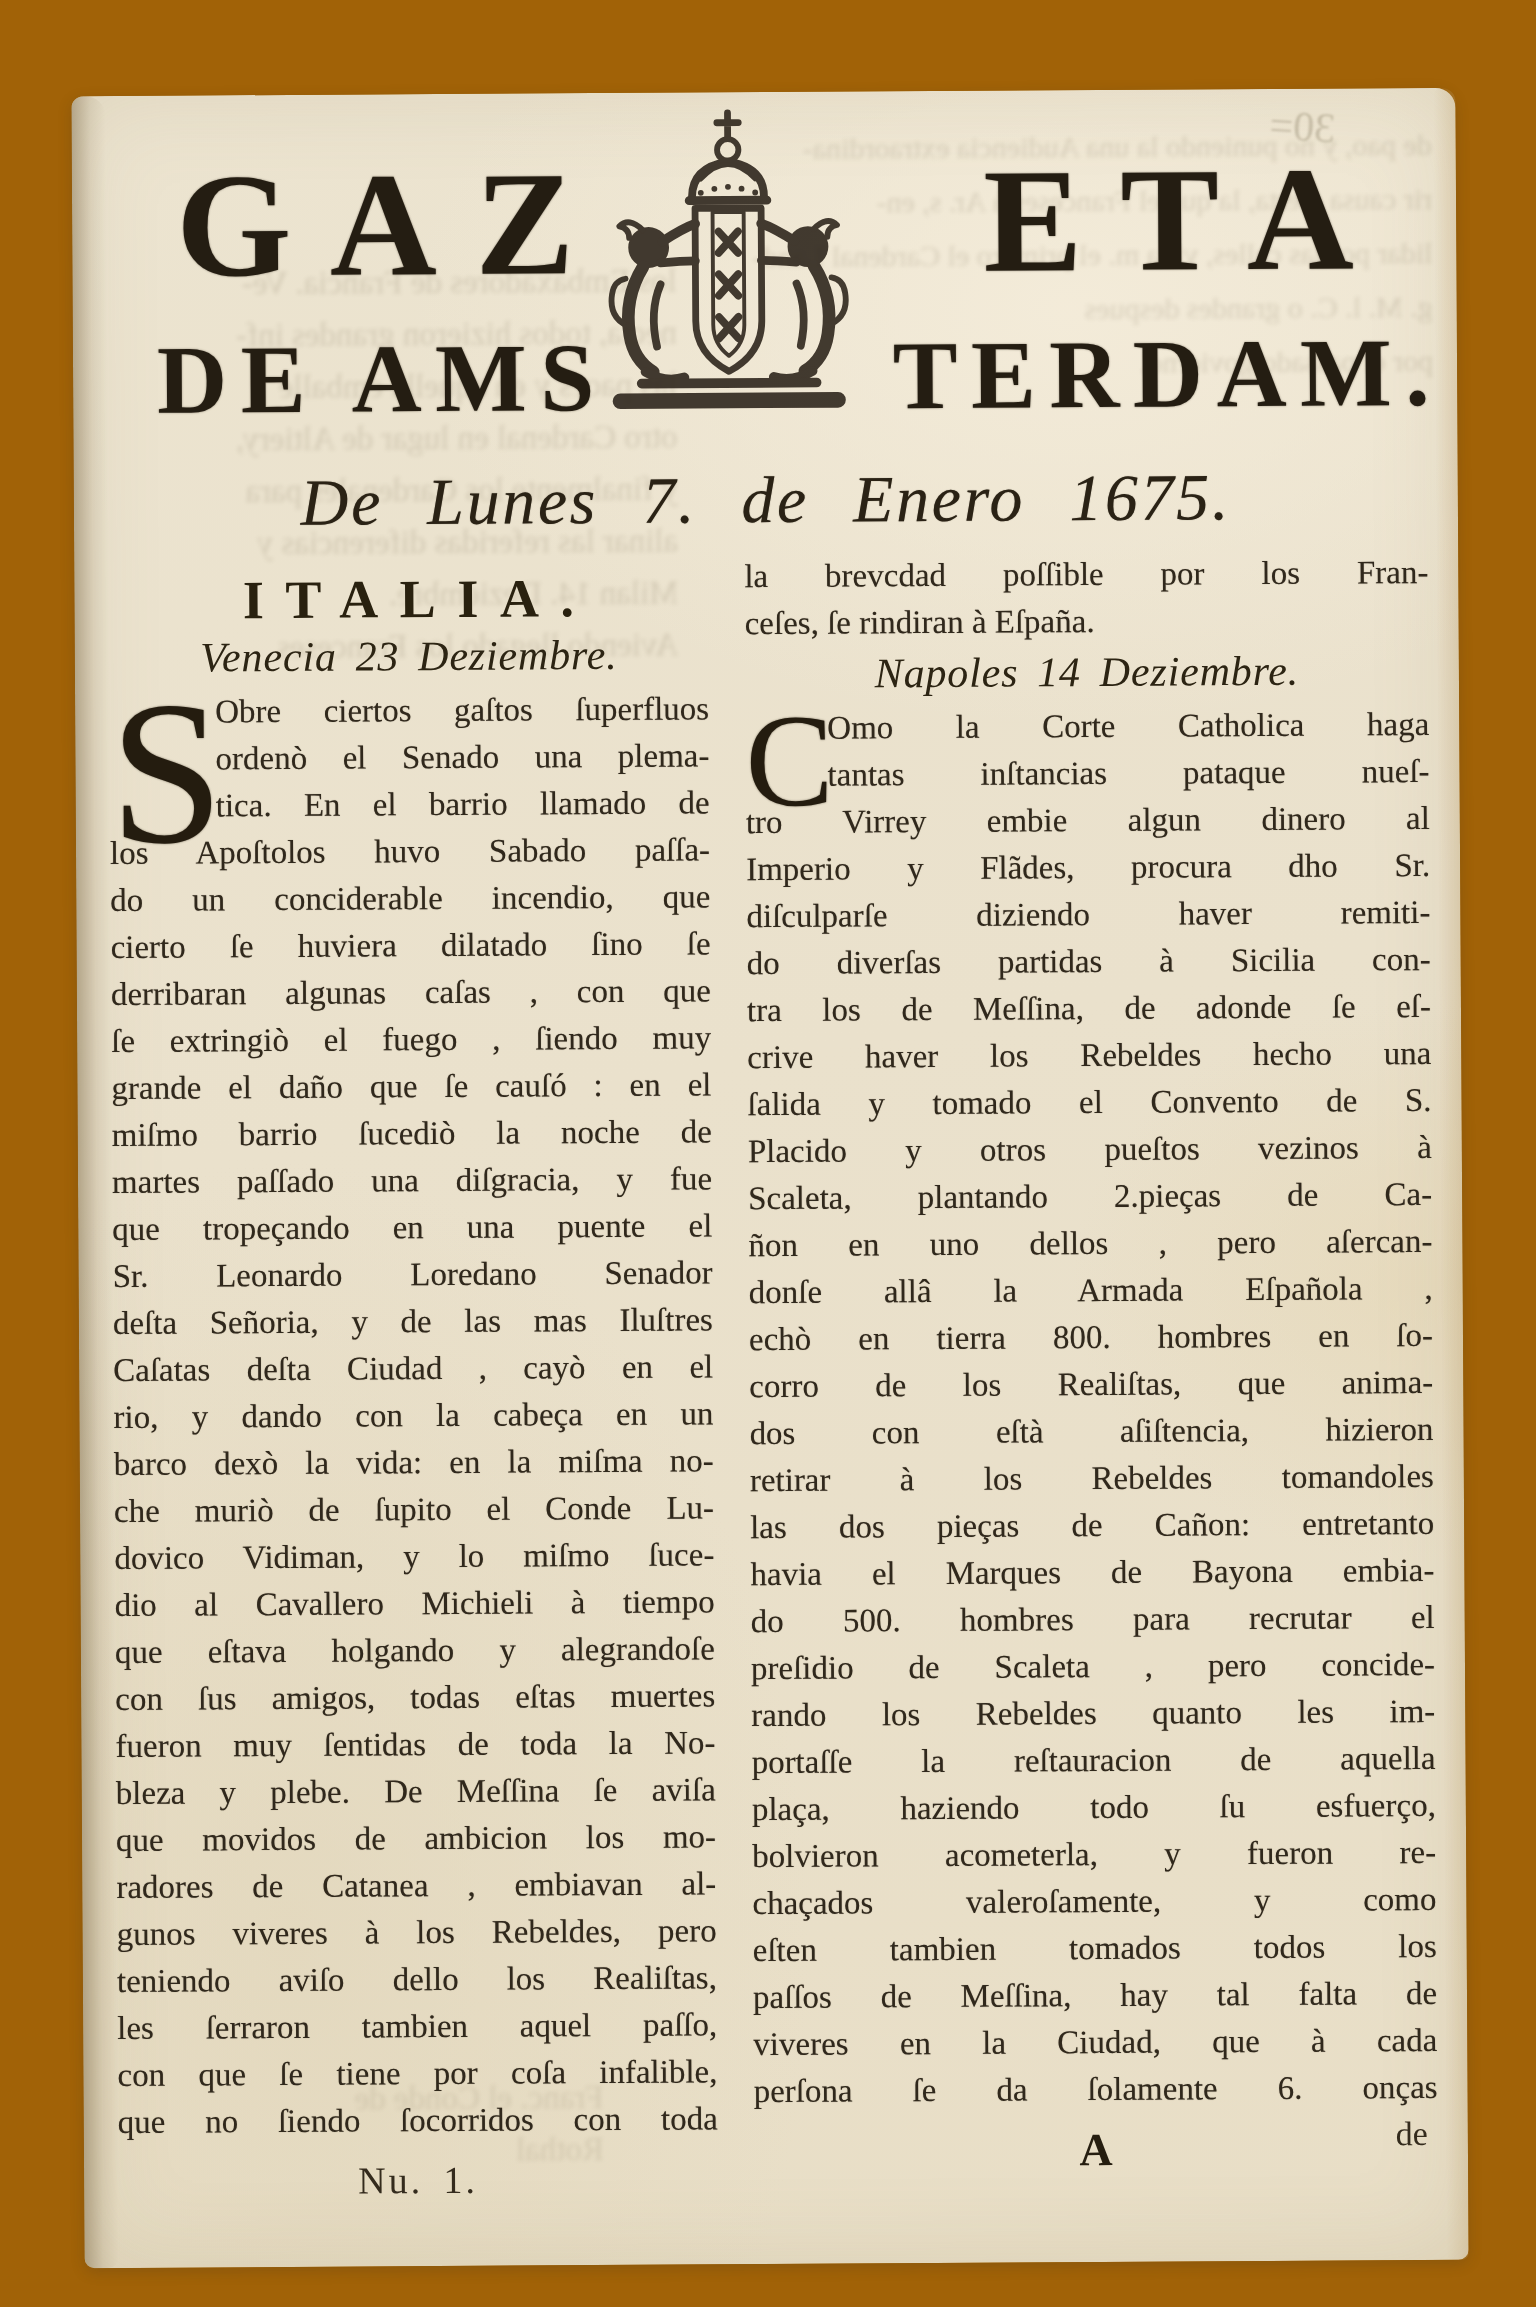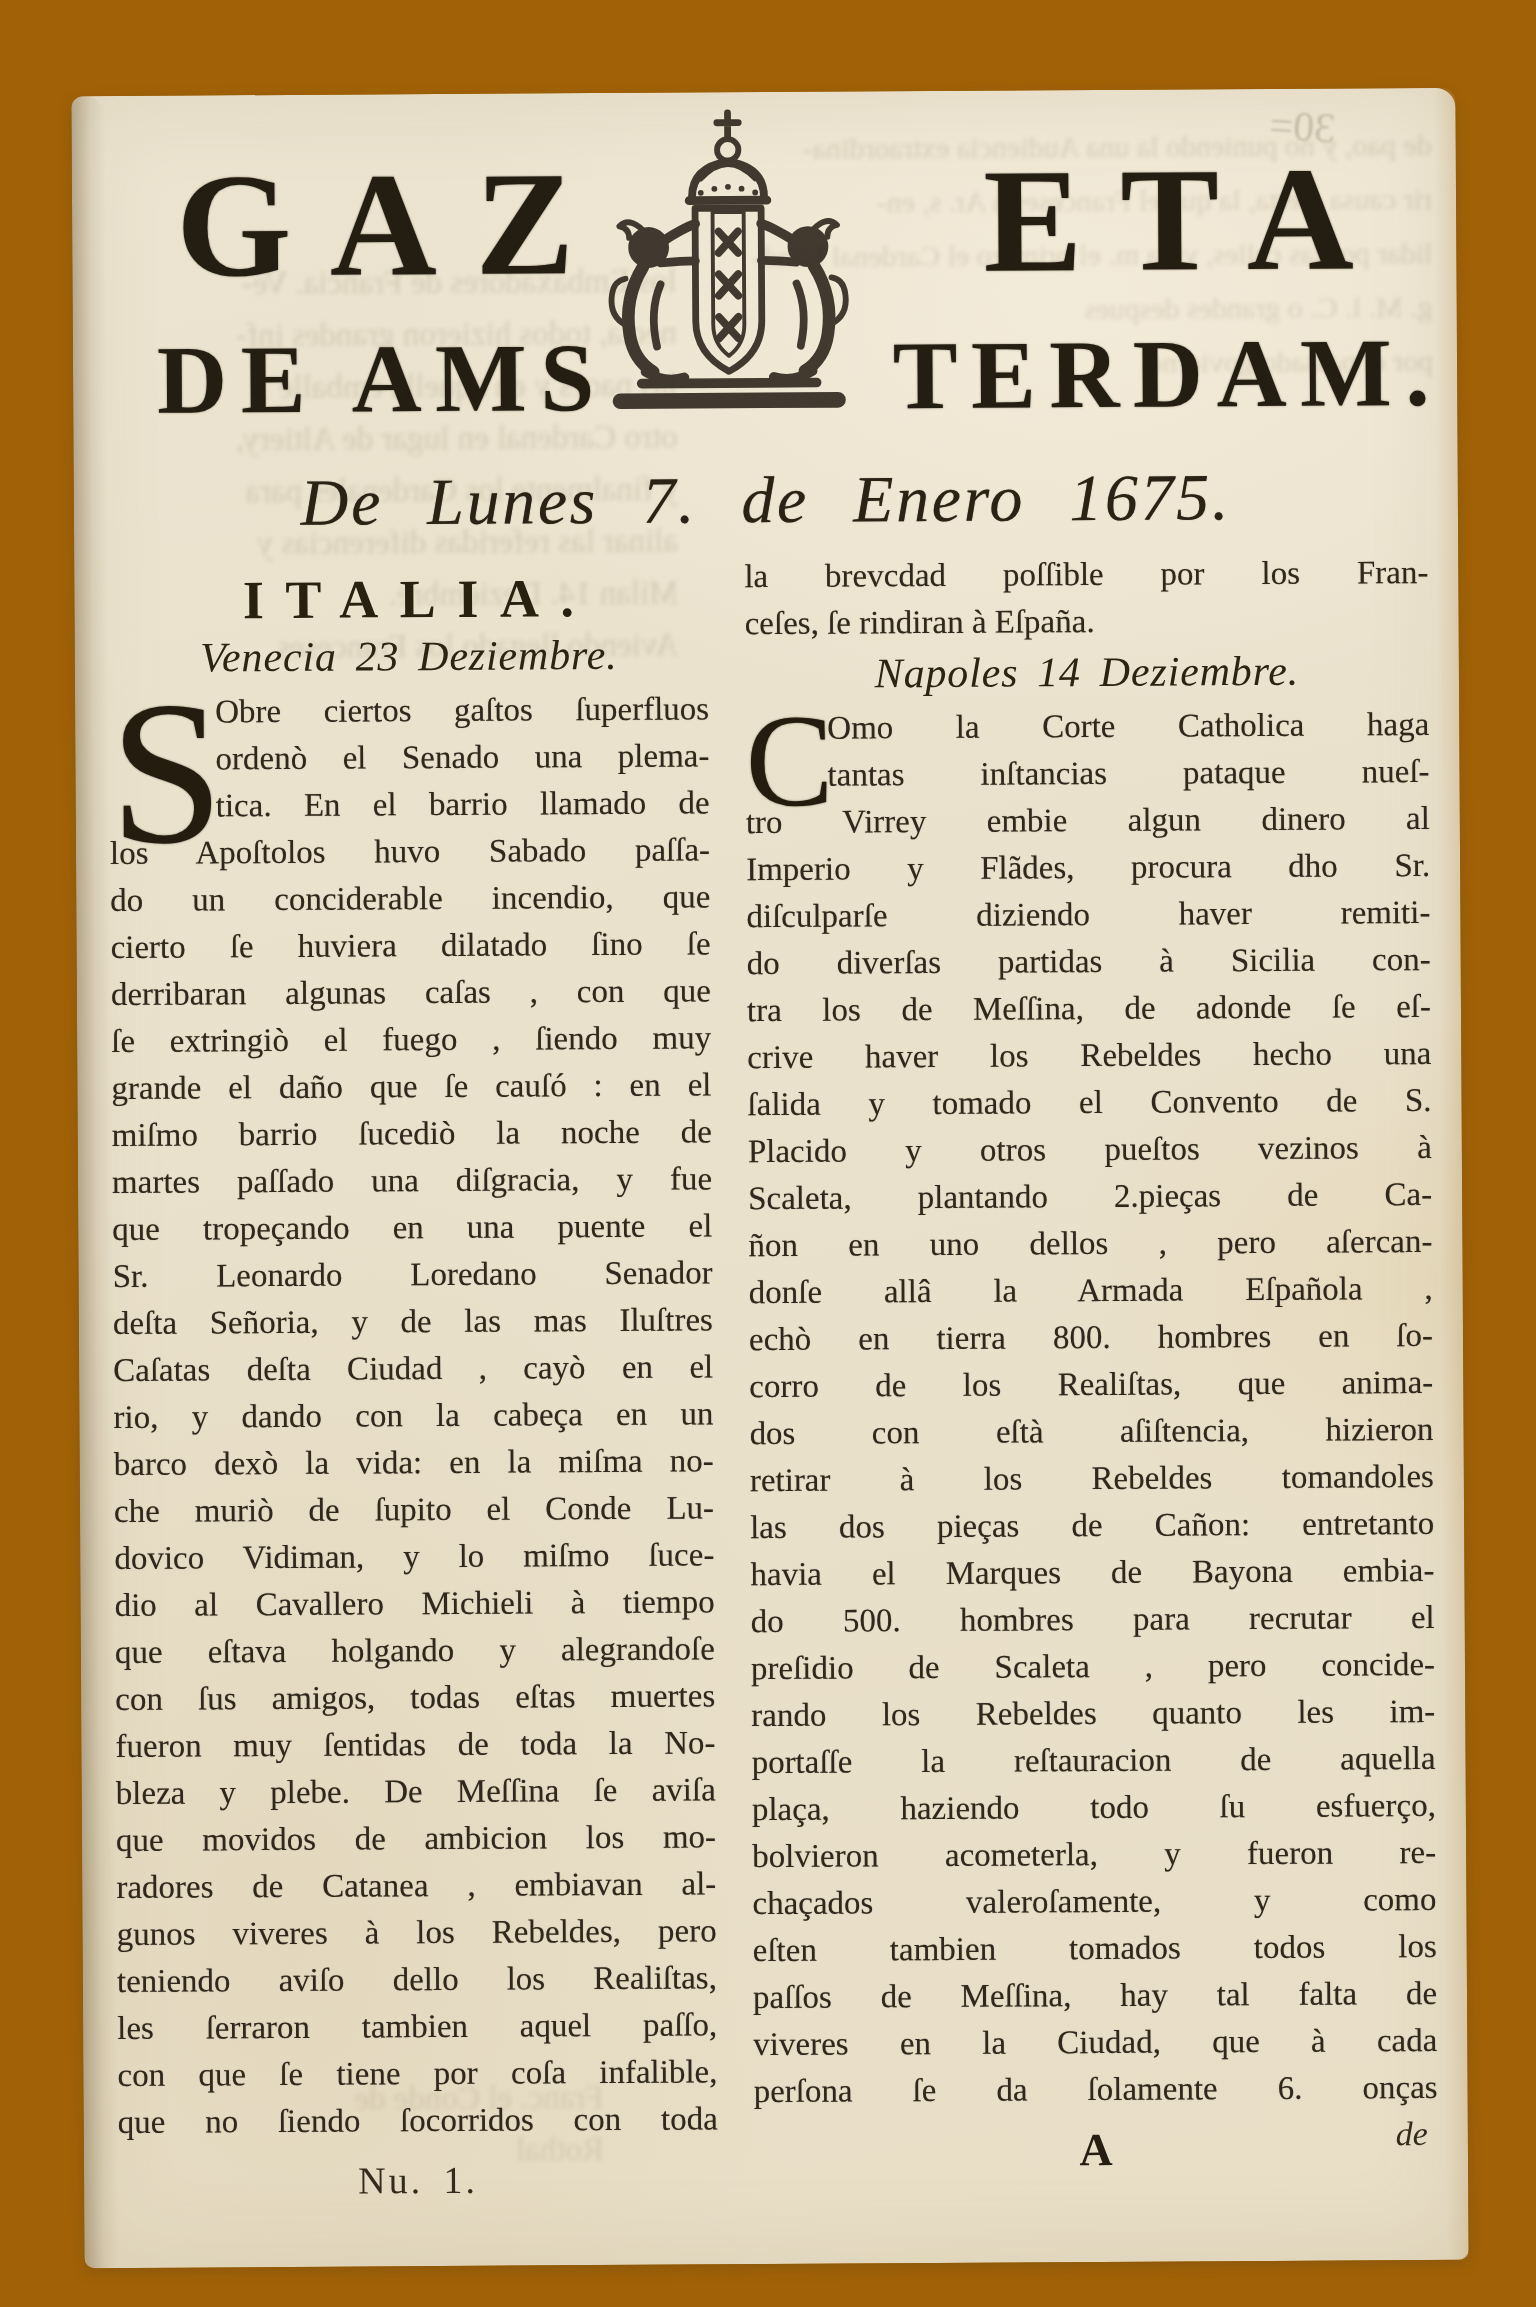--- a/index.html
+++ b/index.html
@@ -53,21 +53,21 @@
   .ln.short{text-align:left;}
   .ln.short::after{display:none;}
   .dropcap{float:left;color:#241c0f;font-weight:400;overflow:visible;
            text-shadow:0 0 2px rgba(35,26,12,.6);}
   .dc-left{width:106px;height:141px;font-size:205px;line-height:168px;}
   .dc-right{width:82px;height:94px;font-size:132px;line-height:112px;}
   .footer-left{margin-top:14px;text-align:center;font-size:38px;color:#342b1d;
                letter-spacing:.08em;word-spacing:.2em;}
   .sigrow{position:relative;margin-top:10px;height:80px;}
   .sig{position:absolute;left:0;right:0;text-align:center;font-size:46px;font-weight:700;color:#261e10;}
-  .catch{position:absolute;right:10px;top:-6px;font-size:34px;color:#342b1d;font-style:italic;}
+  .catch{position:absolute;right:10px;top:-6px;font-size:34px;color:#342b1d;}
 </style>
 </head>
 <body>
 
 <div class="scene">
   <div class="paper ink">
 
     <div class="ghost gA">
         <div class="gln">de pao, y no puniendo la una Audiencia extraordina-</div>
         <div class="gln">rir causa cierta, la que el Franceses à Ar. s, en-</div>

